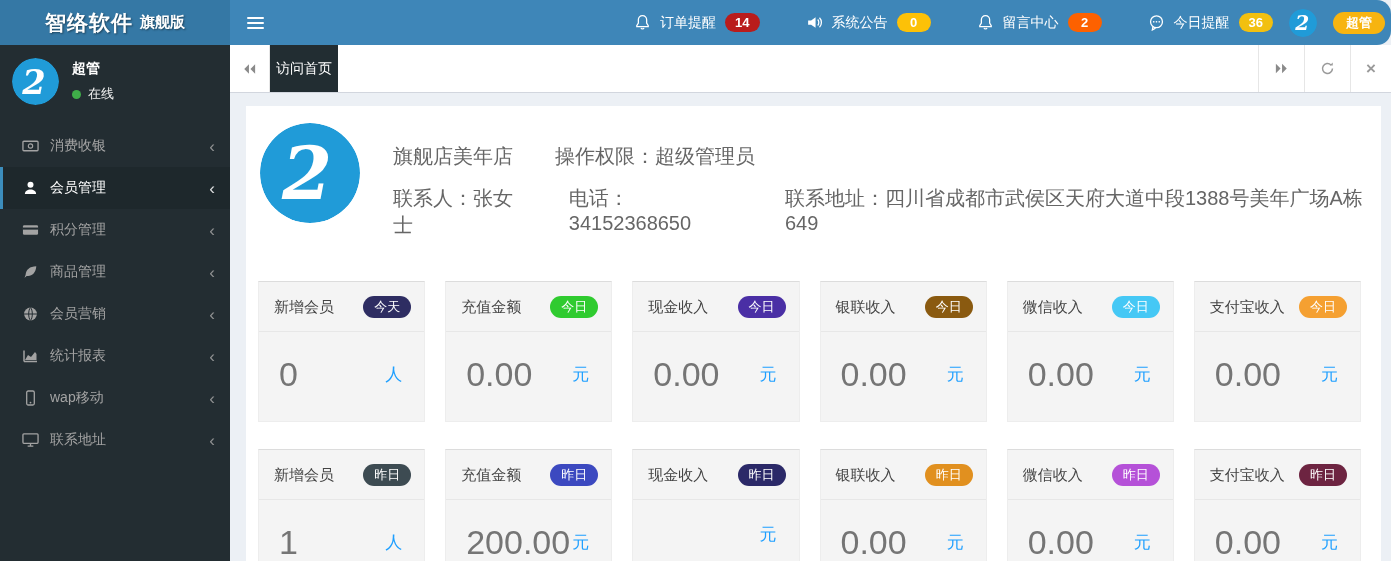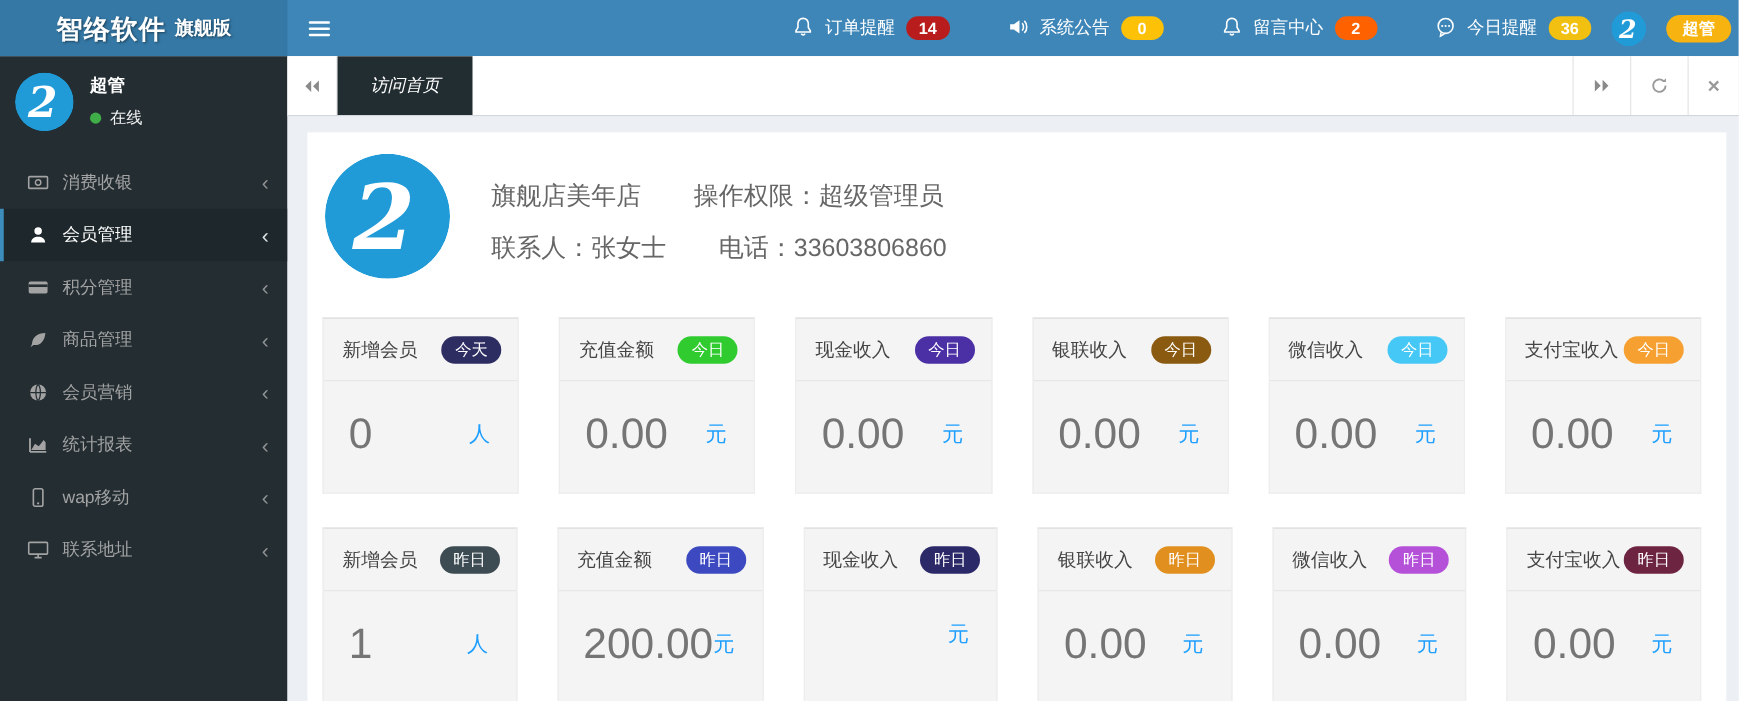--- a/index.html
+++ b/index.html
@@ -2,32 +2,32 @@
 <html><head>
 <meta charset="utf-8">
 <style>
   html,body{margin:0;padding:0;}
   body{
     width:1391px;height:561px;position:relative;overflow:hidden;
     background:#ecf0f5;font-family:"Liberation Sans",sans-serif;
     -webkit-font-smoothing:antialiased;
   }
   
-  .topbar{height:45px;display:flex;align-items:stretch;background:#3e86b8;}
+  .topbar{height:45px;display:flex;align-items:stretch;background:#3e86b8;border-radius:14px;}
   .logo{width:230px;flex:0 0 230px;background:#3578a5;color:#fff;display:flex;
         align-items:center;justify-content:center;gap:7px;font-weight:bold;
         text-shadow:1px 1px 2px rgba(0,0,0,.45);cursor:pointer;}
   .logo-main{font-size:21px;letter-spacing:1px;}
   .logo-sub{font-size:15px;}
   .hamburger{width:50px;display:flex;flex-direction:column;align-items:center;
              justify-content:center;gap:3px;cursor:pointer;}
   .hamburger span{display:block;width:17px;height:2px;background:#fff;border-radius:1px;}
   .topnav{flex:1;display:flex;justify-content:flex-end;align-items:center;
           gap:46px;padding-right:16px;}
-  .nav-item{display:flex;gap:9px;color:#fff;font-size:14px;cursor:pointer;}
+  .nav-item{display:flex;align-items:center;gap:9px;color:#fff;font-size:14px;cursor:pointer;}
   .nav-icon{width:17px;height:17px;display:flex;}
   .nav-icon svg{width:17px;height:17px;}
   .nav-badge{min-width:14px;padding:2px 10px;border-radius:11px;color:#fff;
              font-size:13px;font-weight:bold;text-align:center;line-height:15px;}
   .user-area{display:flex;align-items:center;gap:16px;cursor:pointer;}
   .avatar-sm{width:28px;height:28px;border-radius:50%;overflow:hidden;display:flex;}
   .user-pill{background:#f7b410;color:#fff;font-size:13px;font-weight:bold;
              padding:3px 13px;border-radius:12px;line-height:16px;}
   
   .sidebar{position:absolute;top:45px;left:0;width:230px;bottom:0;background:#232d32;}
@@ -44,36 +44,36 @@
   .chev{margin-left:auto;margin-right:15px;font-size:17px;line-height:1;color:inherit;opacity:.85;}
   .menu-item.active{background:#1e282c;color:#fff;border-left-color:#3c8dbc;}
   
   .main{position:absolute;left:230px;top:45px;right:0;bottom:0;background:#ecf0f5;
         display:flex;flex-direction:column;}
   .tabbar{height:47px;flex:0 0 47px;background:#fff;border-bottom:1px solid #d2d6de;
           display:flex;align-items:stretch;}
   .tab-scroll{width:39px;display:flex;align-items:center;justify-content:center;cursor:pointer;}
   .tab-scroll.left{border-right:1px solid #e6e6e6;}
   .tab-scroll svg{width:15px;height:12px;}
-  .tab.active{background:#222d32;color:#fff;padding:0 26px;display:flex;align-items:center;
-              font-size:14px;cursor:pointer;font-style:italic;}
+  .tab.active{background:#222d32;color:#fff;padding:0 6px;display:flex;align-items:center;
+              font-size:14px;cursor:pointer;}
   .tab-spacer{flex:1;}
   .tab-btn{border-left:1px solid #e6e6e6;display:flex;align-items:center;justify-content:center;
            padding:0 15px;color:#6e6e6e;font-size:13px;gap:6px;cursor:pointer;}
   .tab-btn svg{width:15px;height:15px;}
   .x-glyph{font-size:17px;color:#9a9a9a;font-weight:bold;}
   .caret{font-size:11px;color:#888;}
   
   .content{flex:1;padding:13px 10px 0 16px;overflow:hidden;}
   .panel{background:#fff;height:100%;padding:15px 12px;box-sizing:border-box;}
   .store{display:flex;gap:33px;padding:2px 0 0 2px;}
   .store-logo{width:100px;height:100px;flex:0 0 100px;border-radius:50%;overflow:hidden;display:flex;}
   .store-info{padding-top:20px;font-size:20px;color:#666;}
   .store-line{margin-bottom:15px;display:flex;gap:42px;}
-  .cards{display:grid;grid-template-columns:repeat(6,1fr);gap:32px;margin-top:27px;margin-right:8px;}
+  .cards{display:grid;grid-template-columns:repeat(6,1fr);gap:20px;margin-top:27px;margin-right:8px;}
   .card{background:#f4f4f4;border:1px solid #ededed;border-top:1px solid #dcdcdc;}
   .card-head{display:flex;justify-content:space-between;align-items:center;
              padding:14px 13px 13px 15px;border-bottom:1px solid #e7e7e7;}
   .card-label{font-size:15px;color:#444;}
   .badge{color:#fff;font-size:13px;padding:3px 11px;border-radius:13px;line-height:16px;}
   .card-body{display:flex;align-items:center;padding:23px 14px 27px 20px;}
   .card-value{font-size:34px;color:#757575;}
   .card-unit{margin-left:auto;font-size:17px;color:#1e9fff;padding-right:8px;}
 </style>
 </head>
@@ -310,21 +310,22 @@
             <text x="47" y="76" font-size="72" font-weight="bold" font-style="italic" text-anchor="middle" fill="#fff" font-family="DejaVu Serif, serif">2</text>
           </svg>
         </span>
         <span class="store-info">
           <div class="store-line">
             <span>旗舰店美年店</span>
             <span>操作权限：超级管理员</span>
           </div>
           <div class="store-line">
             <span>联系人：张女士</span>
-            <span>电话：33603806860</span>
+            <span>电话：34152368650</span>
+            <span>联系地址：四川省成都市武侯区天府大道中段1388号美年广场A栋649</span>
           </div>
         </span>
       </div>
 
       <div class="cards">
   <div class="card">
     <div class="card-head">
       <span class="card-label">新增会员</span>
       <span class="badge" style="background: rgb(46, 45, 98);">今天</span>
     </div>

